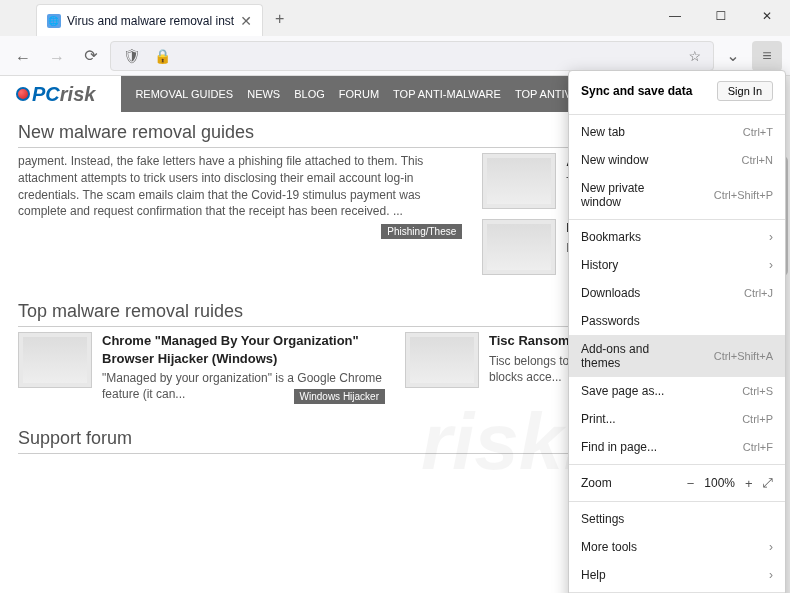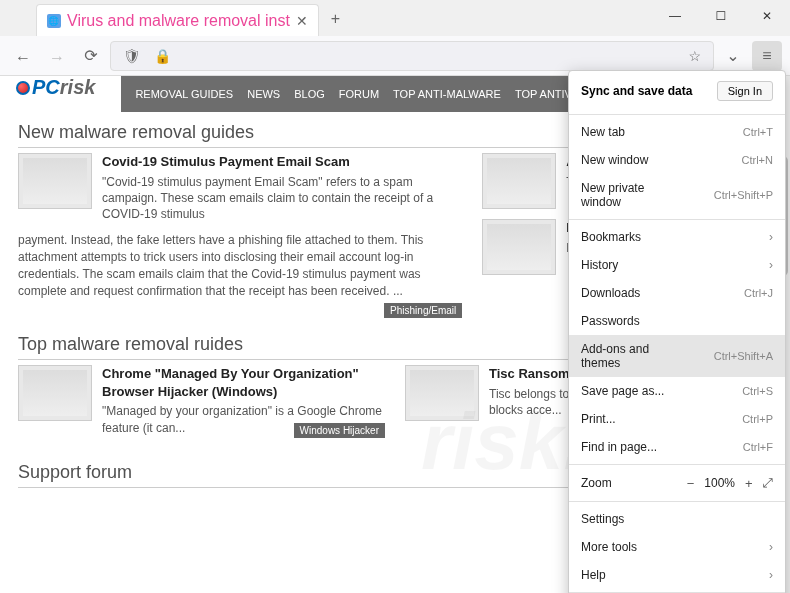--- a/index.html
+++ b/index.html
@@ -2,41 +2,41 @@
 <html><head>
 <meta charset="utf-8">
 <style>
 * { margin: 0; padding: 0; box-sizing: border-box; font-family: -apple-system, "Segoe UI", Arial, sans-serif; }
 body { background: #f0f0f0; width: 790px; height: 593px; overflow: hidden; position: relative; }
 
 
 .titlebar { height: 36px; background: #f0f0f0; display: flex; align-items: flex-start; }
 .tab { background: #fff; border-radius: 4px 4px 0 0; height: 32px; margin: 4px 0 0 36px; padding: 0 10px; display: flex; align-items: center; gap: 6px; min-width: 200px; border: 1px solid #ddd; border-bottom: none; }
 .tab-favicon { width: 14px; height: 14px; background: #5aa0e8; border-radius: 2px; display:flex; align-items:center; justify-content:center; font-size:9px; color:#fff;}
-.tab-title { font-size: 16px; color: #ec4899; flex: 1; white-space: nowrap; overflow: hidden; text-overflow: ellipsis; text-align: right; }
+.tab-title { font-size: 12px; color: #0f172a; flex: 1; white-space: nowrap; overflow: hidden; text-overflow: ellipsis; text-align: right; }
 .tab-close { font-size: 14px; color: #666; cursor: pointer; }
 .newtab { padding: 6px 12px; font-size: 16px; color: #666; margin-top:4px; }
 .window-controls { margin-left: auto; display: flex; }
 .wc { width: 46px; height: 32px; display: flex; align-items: center; justify-content: center; font-size: 12px; color: #333; }
 
 
 .toolbar { height: 40px; background: #f9f9fb; border-bottom: 1px solid #ddd; display: flex; align-items: center; padding: 0 8px; gap: 4px; }
 .nav-btn { width: 30px; height: 30px; display: flex; align-items: center; justify-content: center; color: #666; border-radius: 4px; font-size:16px;}
 .urlbar { flex: 1; height: 30px; background: #f0f0f4; border: 1px solid #ddd; border-radius: 4px; display: flex; align-items: center; padding: 0 8px; gap: 6px; }
 .url-text { font-size: 13px; color: #555; }
 .url-prefix { color: #888; }
 .icon-end { color: #666; font-size: 14px; padding:0 4px;}
 .hamburger { background: #ddd; border-radius: 4px; }
 
 
 .content { background: #fff; height: 517px; overflow: hidden; position: relative; padding: 12px 18px; }
 .site-nav { display: flex; align-items: center; gap: 14px; background: #6d6d6d; padding: 0 12px; height: 36px; margin: -12px -18px 10px -18px; }
 .logo { display: flex; align-items: center; font-weight: bold; font-style: italic; font-size: 20px; color: #666; margin-right: 10px; padding: 0 6px; }
 .logo-pc { color: #0068b5; }
-.site-nav .logo-wrap { background:#fff; height:36px; display:flex; align-items:flex-start; padding:0 10px; margin-left:-12px;}
+.site-nav .logo-wrap { background:#fff; height:36px; display:flex; align-items:center; padding:0 10px; margin-left:-12px;}
 .nav-item { color: #fff; font-size: 11px; font-weight: 500; white-space: nowrap; }
 
 .section-title { font-size: 18px; color: #505050; font-weight: 400; margin-bottom: 5px; border-bottom: 1px solid #ccc; padding-bottom: 4px; margin-top: 8px;}
 .section { margin-bottom: 16px; }
 
 .articles { display: flex; gap: 20px; }
 .col { flex: 1; }
 .article { display: flex; gap: 10px; margin-bottom: 10px; font-size: 12px; color: #555; position: relative;}
 .thumb { width: 74px; height: 56px; background: #e8e8e8; border: 1px solid #ccc; flex-shrink: 0; position:relative; overflow:hidden;}
 .thumb::after{content:"";position:absolute;inset:4px;background:linear-gradient(#ddd,#eee);}
@@ -115,29 +115,22 @@
     <span class="nav-item">FORUM</span>
     <span class="nav-item">TOP ANTI-MALWARE</span>
     <span class="nav-item">TOP ANTIVIRUS 2021</span>
     <span class="nav-item">W</span>
   </div>
 
   <div class="section">
     <div class="section-title">New malware removal guides</div>
     <div class="articles">
       <div class="col" style="flex:1.15">
-        <div class="article">
-          <div class="thumb"></div>
-          <div class="article-body">
-            <h4>Covid-19 Stimulus Payment Email Scam</h4>
-            <span>"Covid-19 stimulus payment Email Scam" refers to a spam campaign. These scam emails claim to contain the receipt of a COVID-19 stimulus</span>
-          </div>
-        </div>
         <div class="full-text">payment. Instead, the fake letters have a phishing file attached to them. This attachment attempts to trick users into disclosing their email account log-in credentials. The scam emails claim that the Covid-19 stimulus payment was complete and request confirmation that the receipt has been received. ...</div>
-        <span class="tag-inline">Phishing/Email</span>
+        <span class="tag-inline">Phishing/These</span>
       </div>
       <div class="col" style="flex:0.75">
         <div class="article">
           <div class="thumb"></div>
           <div class="article-body">
             <h4>ANSR Email Virus</h4>
             <span>The purpose of emails used to ...</span>
           </div>
           <span class="tag">Trojan</span>
         </div>

